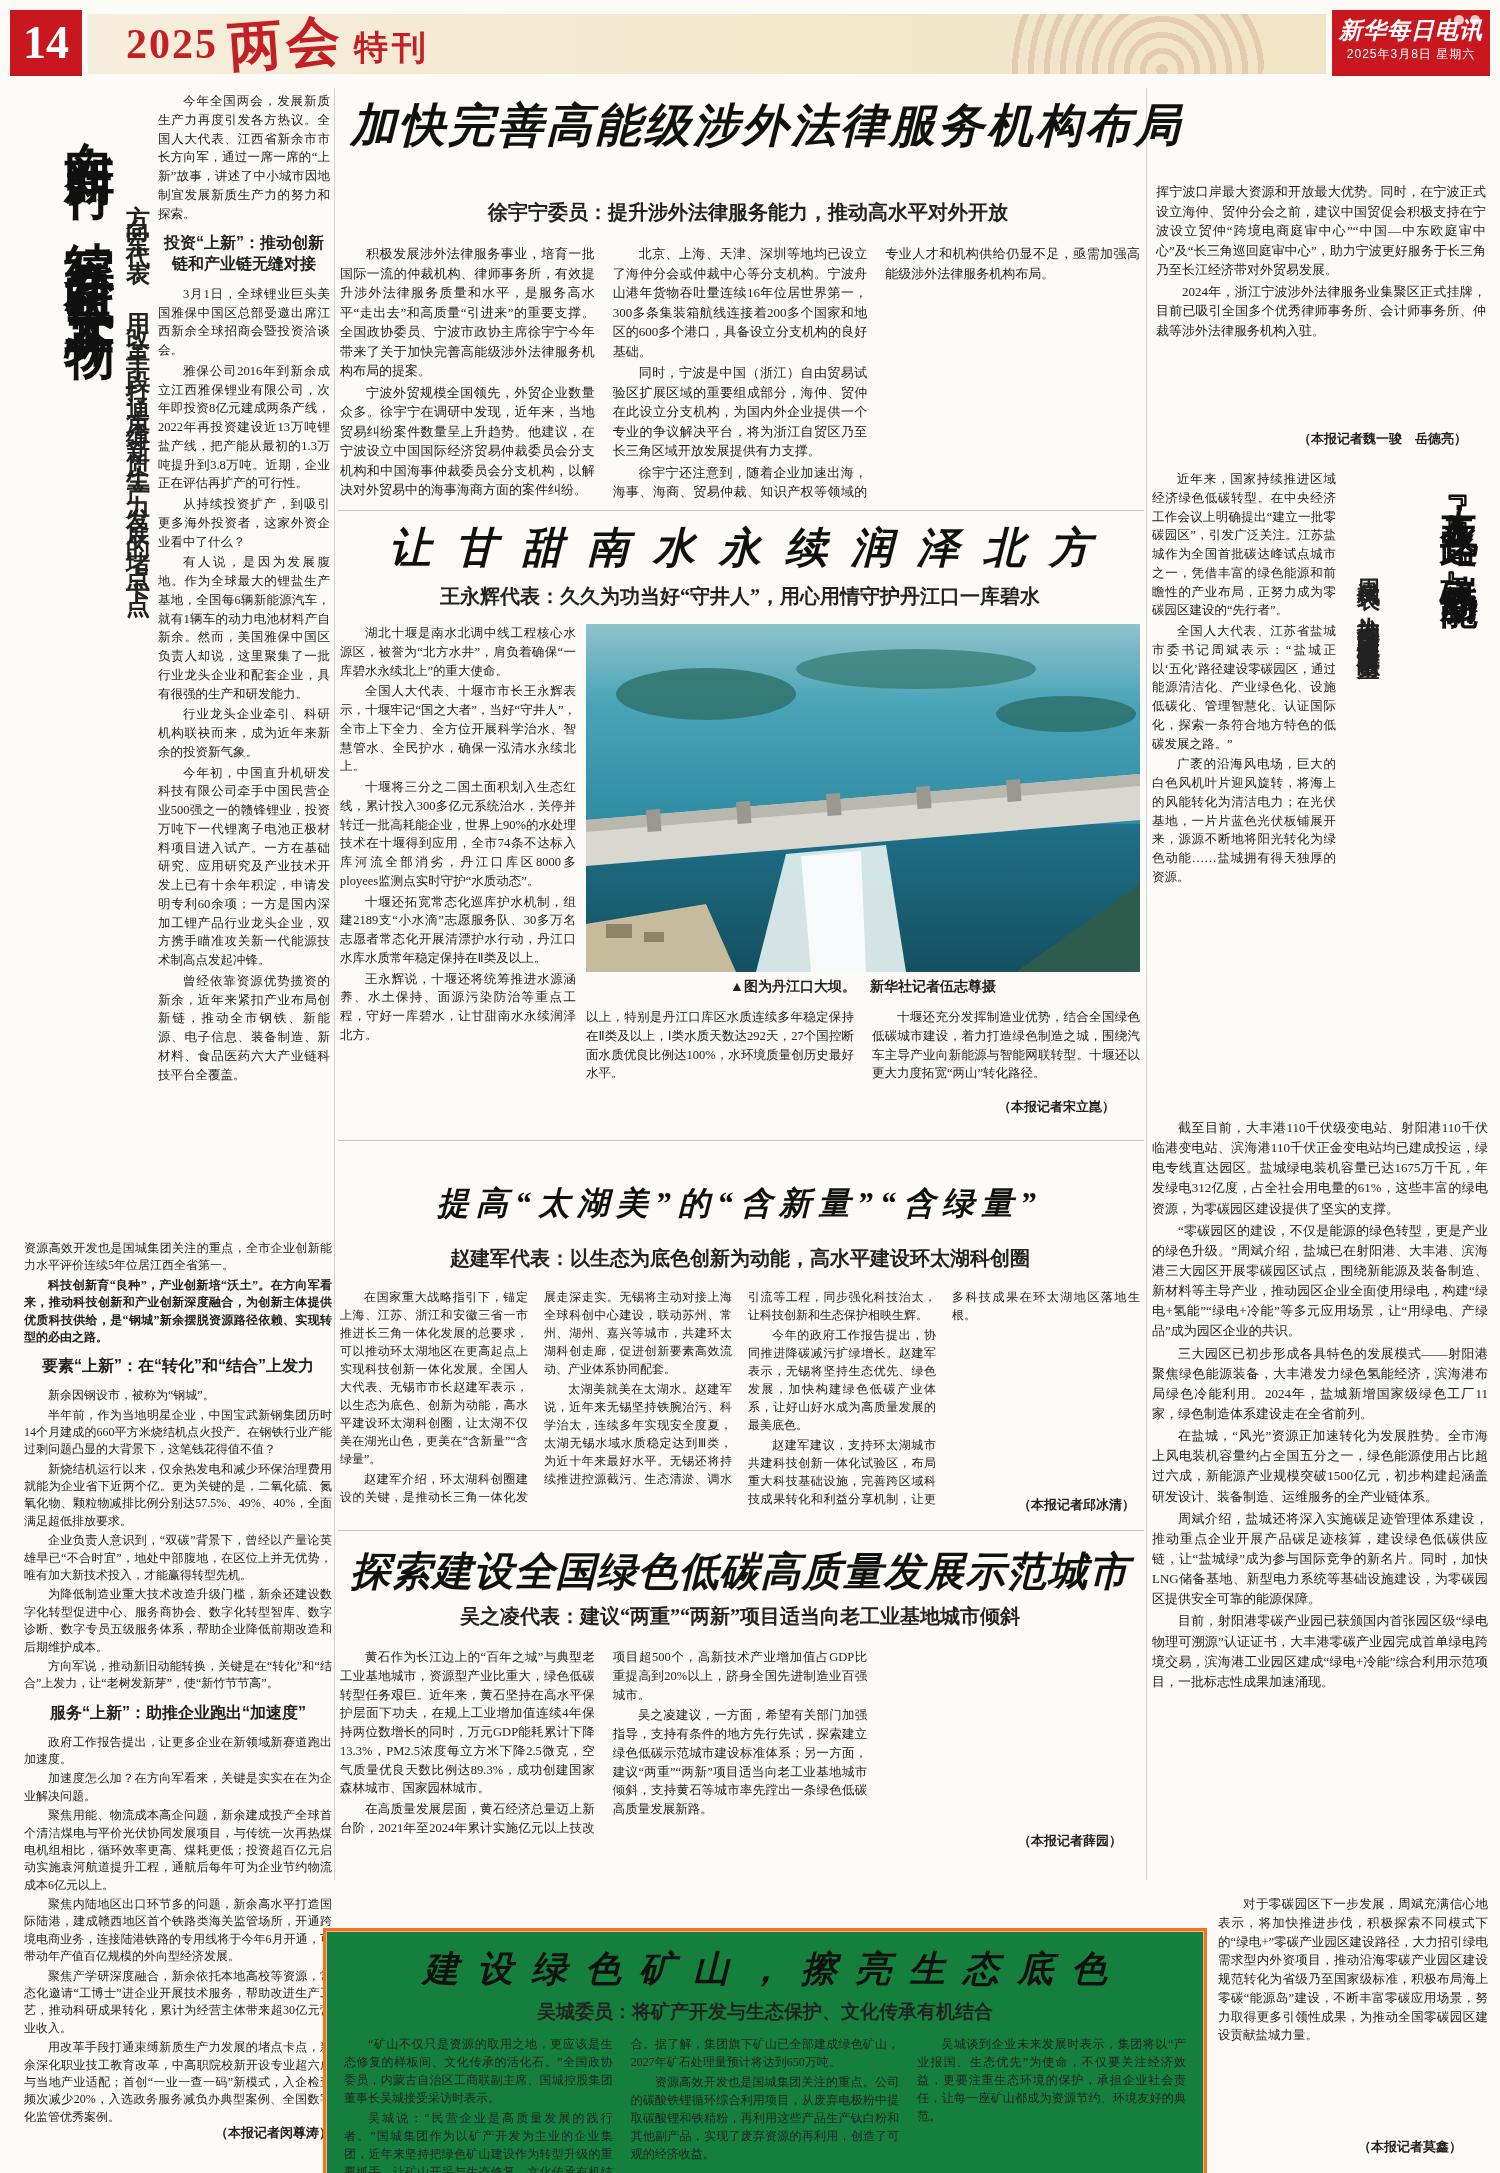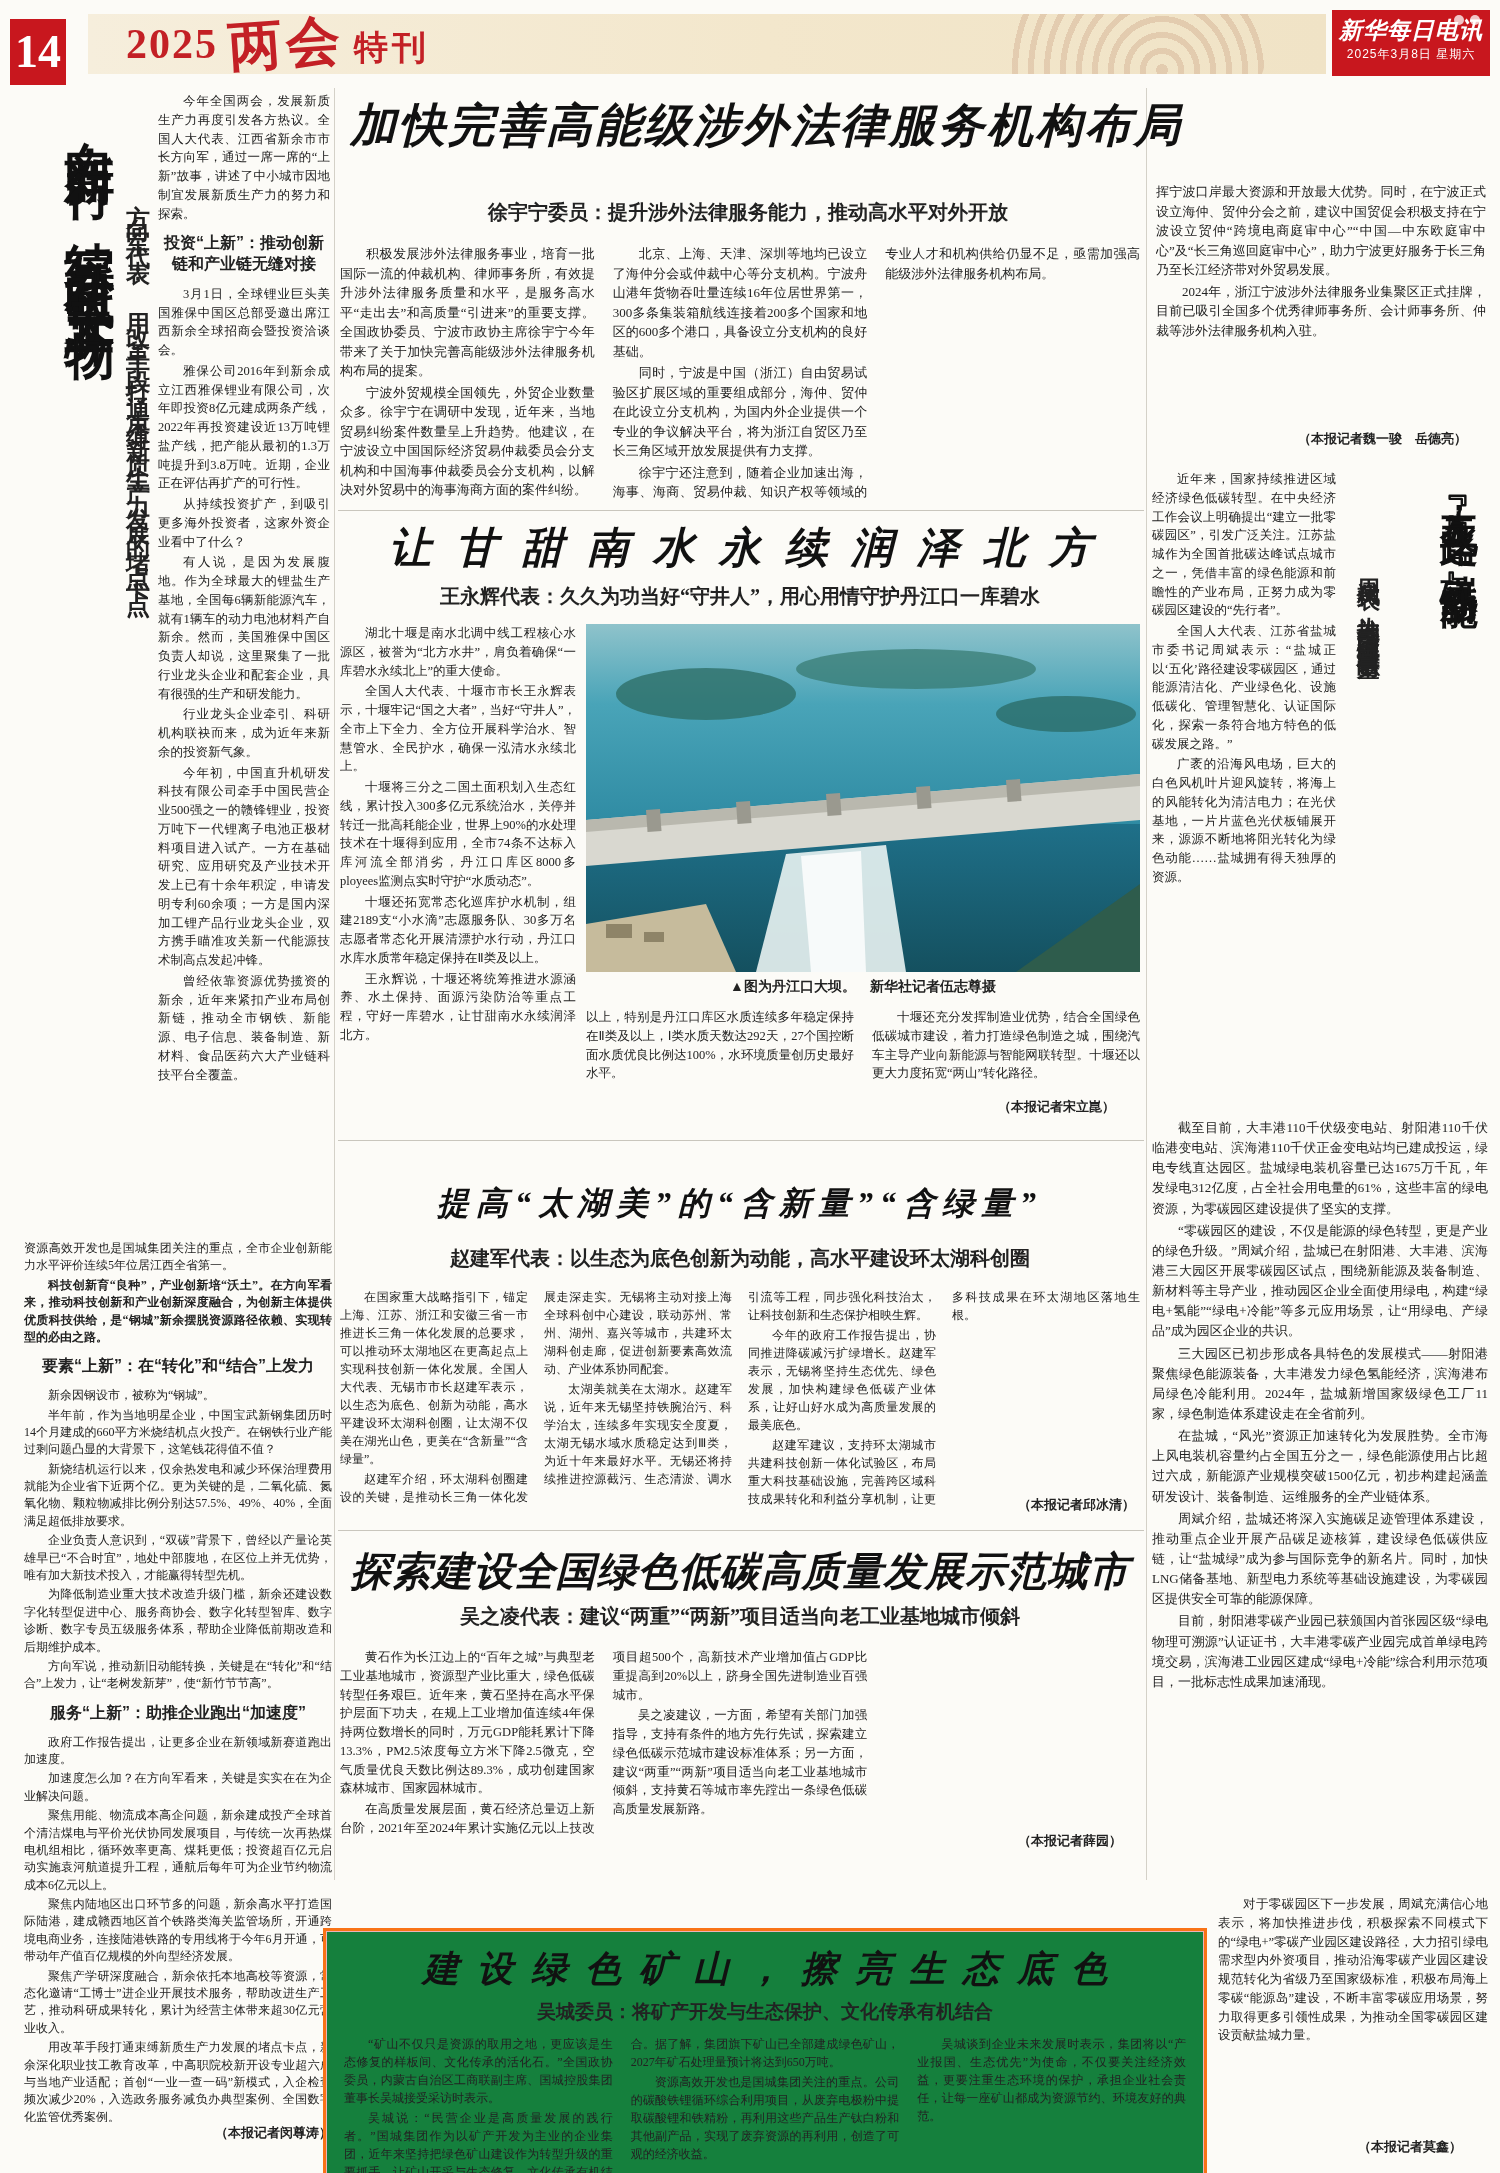--- a/index.html
+++ b/index.html
@@ -1,20 +1,20 @@
 <!DOCTYPE html>
 <html><head>
 <meta charset="utf-8">
 <style>
   html,body{margin:0;padding:0;background:#e8e6e0;}
   #paper{position:relative;width:1500px;height:2173px;background:#fcfbf7;overflow:hidden;
          font-family:"Liberation Serif","DejaVu Serif",serif;color:#222;}
   
-  .hdr-pagenum{position:absolute;left:10px;top:10px;width:56px;height:66px;background:#c8171e;
-    color:#fff;font:700 46px/66px "Liberation Serif",serif;text-align:center;margin-top:9px;}
+  .hdr-pagenum{position:absolute;left:10px;top:10px;width:72px;height:66px;background:#c8171e;
+    color:#fff;font:700 46px/66px "Liberation Serif",serif;text-align:center;}
   .hdr-banner{position:absolute;left:88px;top:14px;width:1238px;height:60px;
     background:linear-gradient(90deg,#f6eedc 0%,#f3e7cc 55%,#f0e3c6 100%);overflow:hidden;}
   .hdr-rings{position:absolute;right:60px;top:-40px;width:260px;height:160px;border-radius:50%;
     background:repeating-radial-gradient(circle at 60% 60%, rgba(190,140,110,.28) 0 6px, rgba(250,245,235,0) 6px 16px);}
   .hdr-banner-inner{position:absolute;left:38px;top:0;height:60px;display:flex;align-items:center;gap:10px;color:#c32025;}
   .hdr-year{font:700 42px "Liberation Serif",serif;letter-spacing:2px;}
   .hdr-script{font:700 54px/54px "Liberation Serif",serif;transform:rotate(-4deg);letter-spacing:4px;}
   .hdr-suffix{font:700 34px "Liberation Sans",sans-serif;letter-spacing:4px;margin-top:8px;}
   .hdr-right{position:absolute;left:1332px;top:10px;width:158px;height:66px;background:#c8171e;color:#fff;}
   .hdr-masthead{font:700 23px/30px "Liberation Serif",serif;text-align:center;margin-top:6px;letter-spacing:1px;font-style:italic;}

